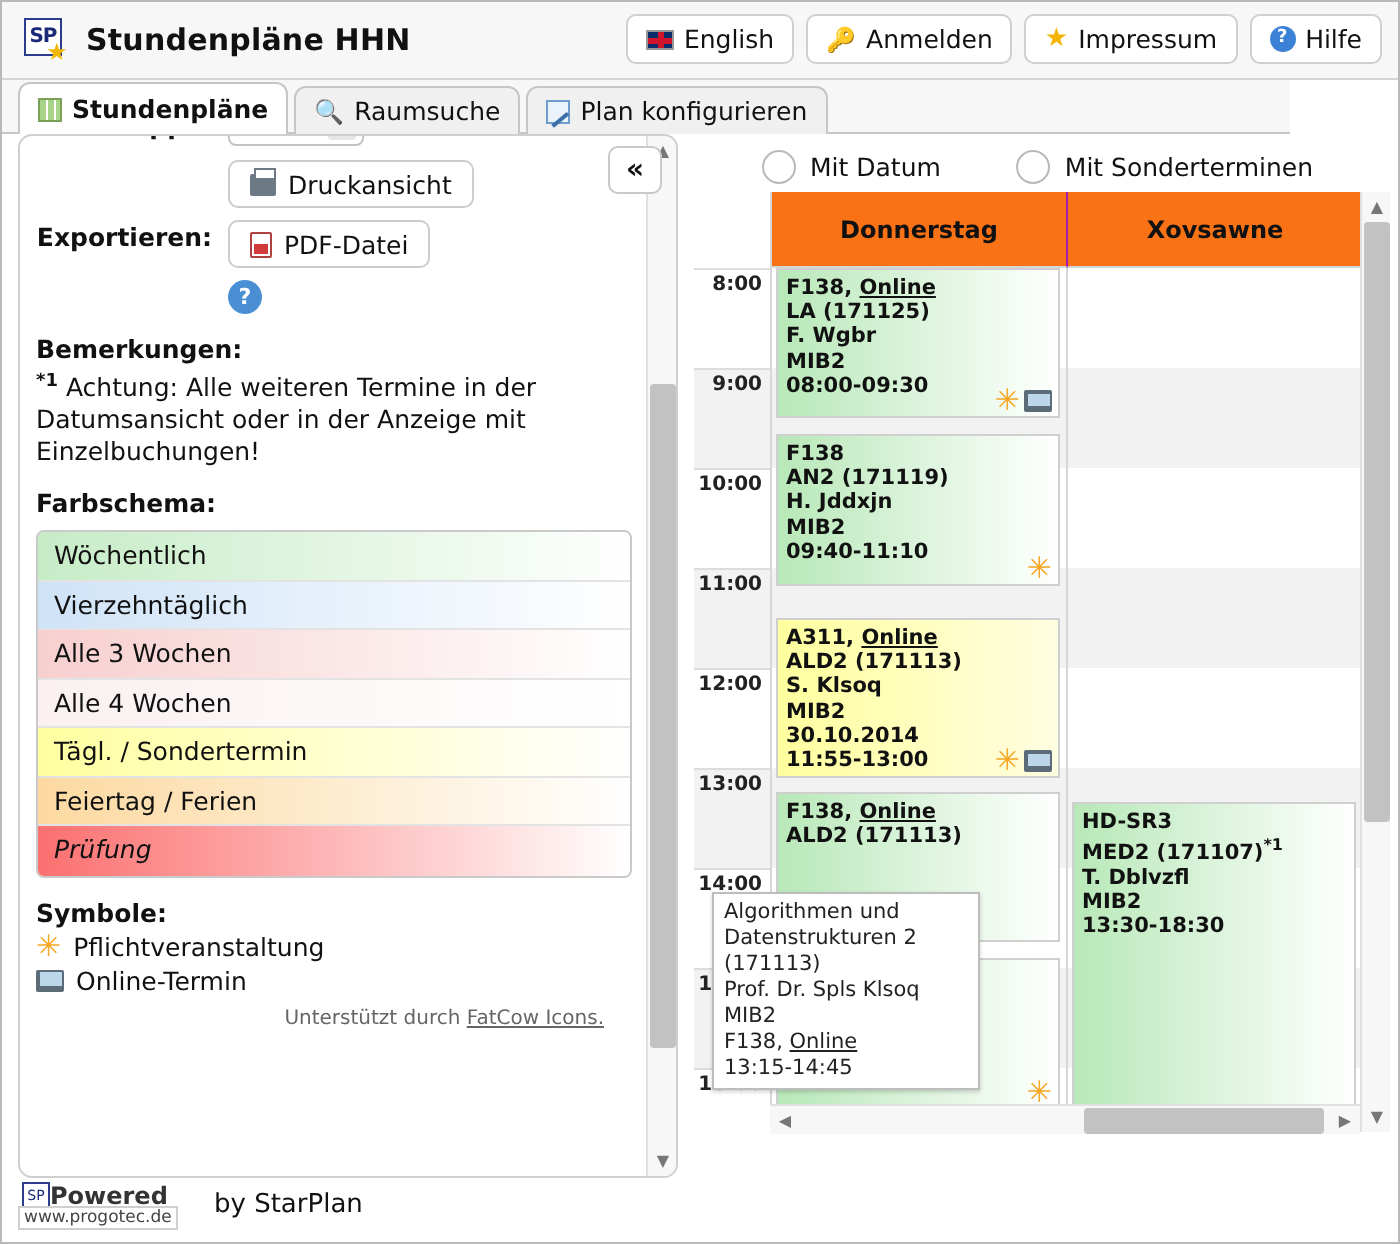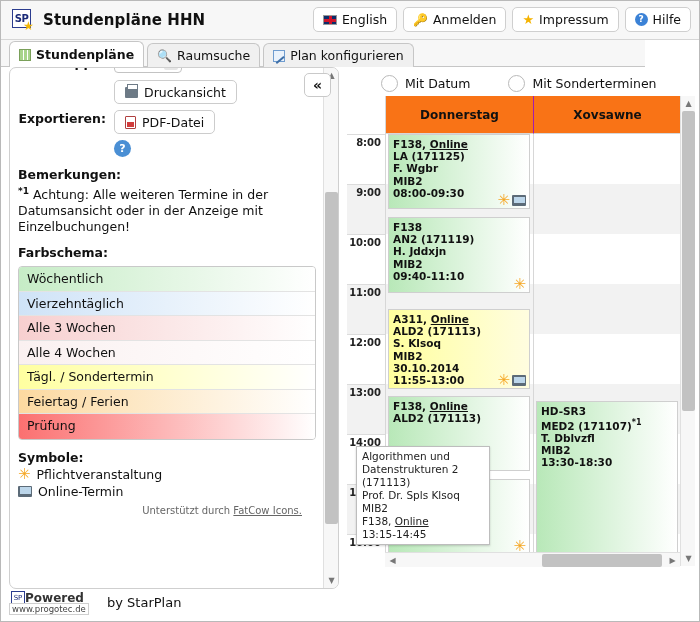--- a/index.html
+++ b/index.html
@@ -238,21 +238,21 @@
         </div>
 
         <div class="sec-title">Farbschema:</div>
         <div class="legend" id="legend">
             <div class="lrow" style="background: linear-gradient(to right, rgb(198, 236, 198), rgb(255, 255, 255));"><span>Wöchentlich</span></div>
             <div class="lrow" style="background: linear-gradient(to right, rgb(207, 227, 247), rgb(255, 255, 255));"><span>Vierzehntäglich</span></div>
             <div class="lrow" style="background: linear-gradient(to right, rgb(247, 207, 207), rgb(255, 255, 255));"><span>Alle 3 Wochen</span></div>
             <div class="lrow" style="background: linear-gradient(to right, rgb(250, 240, 240), rgb(255, 255, 255));"><span>Alle 4 Wochen</span></div>
             <div class="lrow" style="background: linear-gradient(to right, rgb(255, 255, 160), rgb(255, 255, 255));"><span>Tägl. / Sondertermin</span></div>
             <div class="lrow" style="background: linear-gradient(to right, rgb(252, 217, 160), rgb(255, 255, 255));"><span>Feiertag / Ferien</span></div>
-            <div class="lrow" style="background: linear-gradient(to right, rgb(251, 112, 112), rgb(255, 255, 255));"><span>Prüfung</span></div>
+            <div class="lrow" style="background: linear-gradient(to right, rgb(251, 112, 112), rgb(255, 255, 255)); font-style: italic;"><span>Prüfung</span></div>
           </div>
 
         <div class="sec-title">Symbole:</div>
         <div class="sym">
           <span class="ic-asterisk">✳</span>
           <span>Pflichtveranstaltung</span>
         </div>
         <div class="sym">
           <span class="ic-laptop"></span>
           <span>Online-Termin</span>

